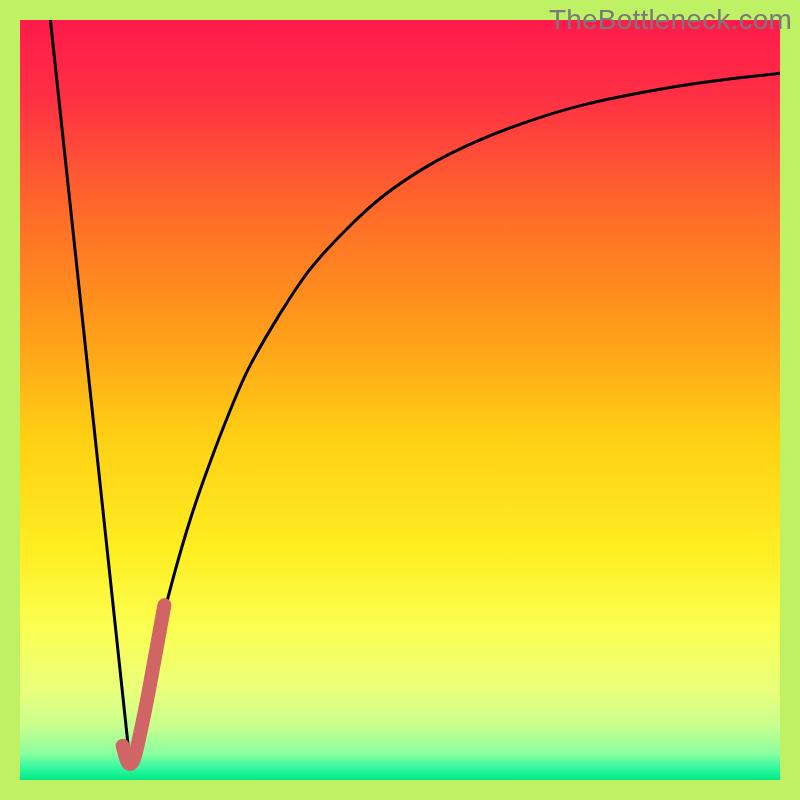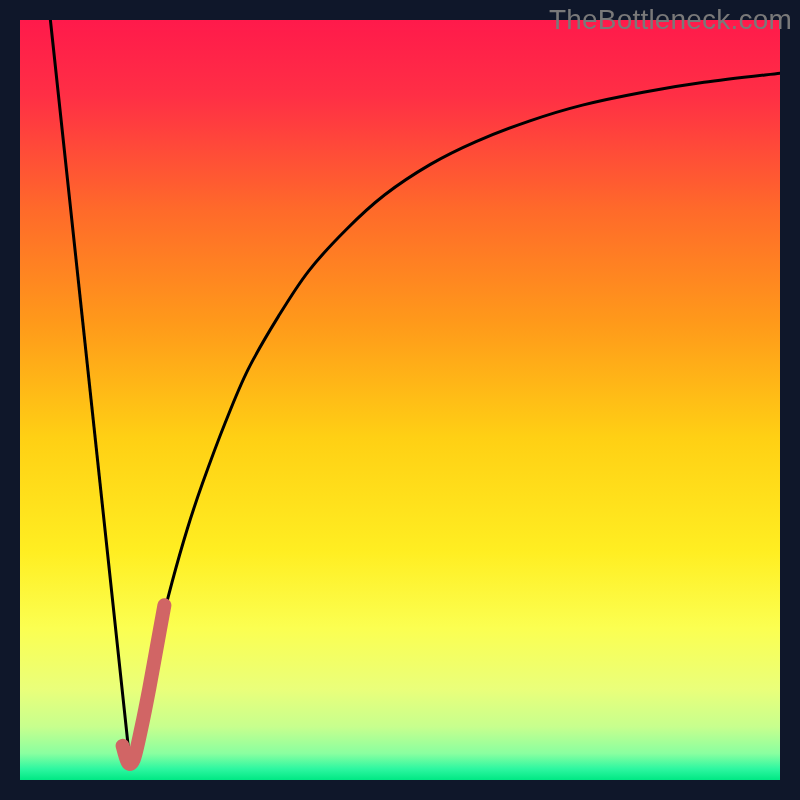--- a/index.html
+++ b/index.html
@@ -8,21 +8,21 @@
     width: 800px;
     height: 800px;
     overflow: hidden;
     background: #000;
     font-family: Arial, Helvetica, sans-serif;
   }
   .frame {
     position: relative;
     width: 800px;
     height: 800px;
-    background: #0f172a;
+    background: #bef264;
   }
   .watermark {
     position: absolute;
     top: 4px;
     right: 8px;
     font-size: 28px;
     font-weight: 500;
     color: #797979;
     letter-spacing: 0.2px;
     z-index: 10;

